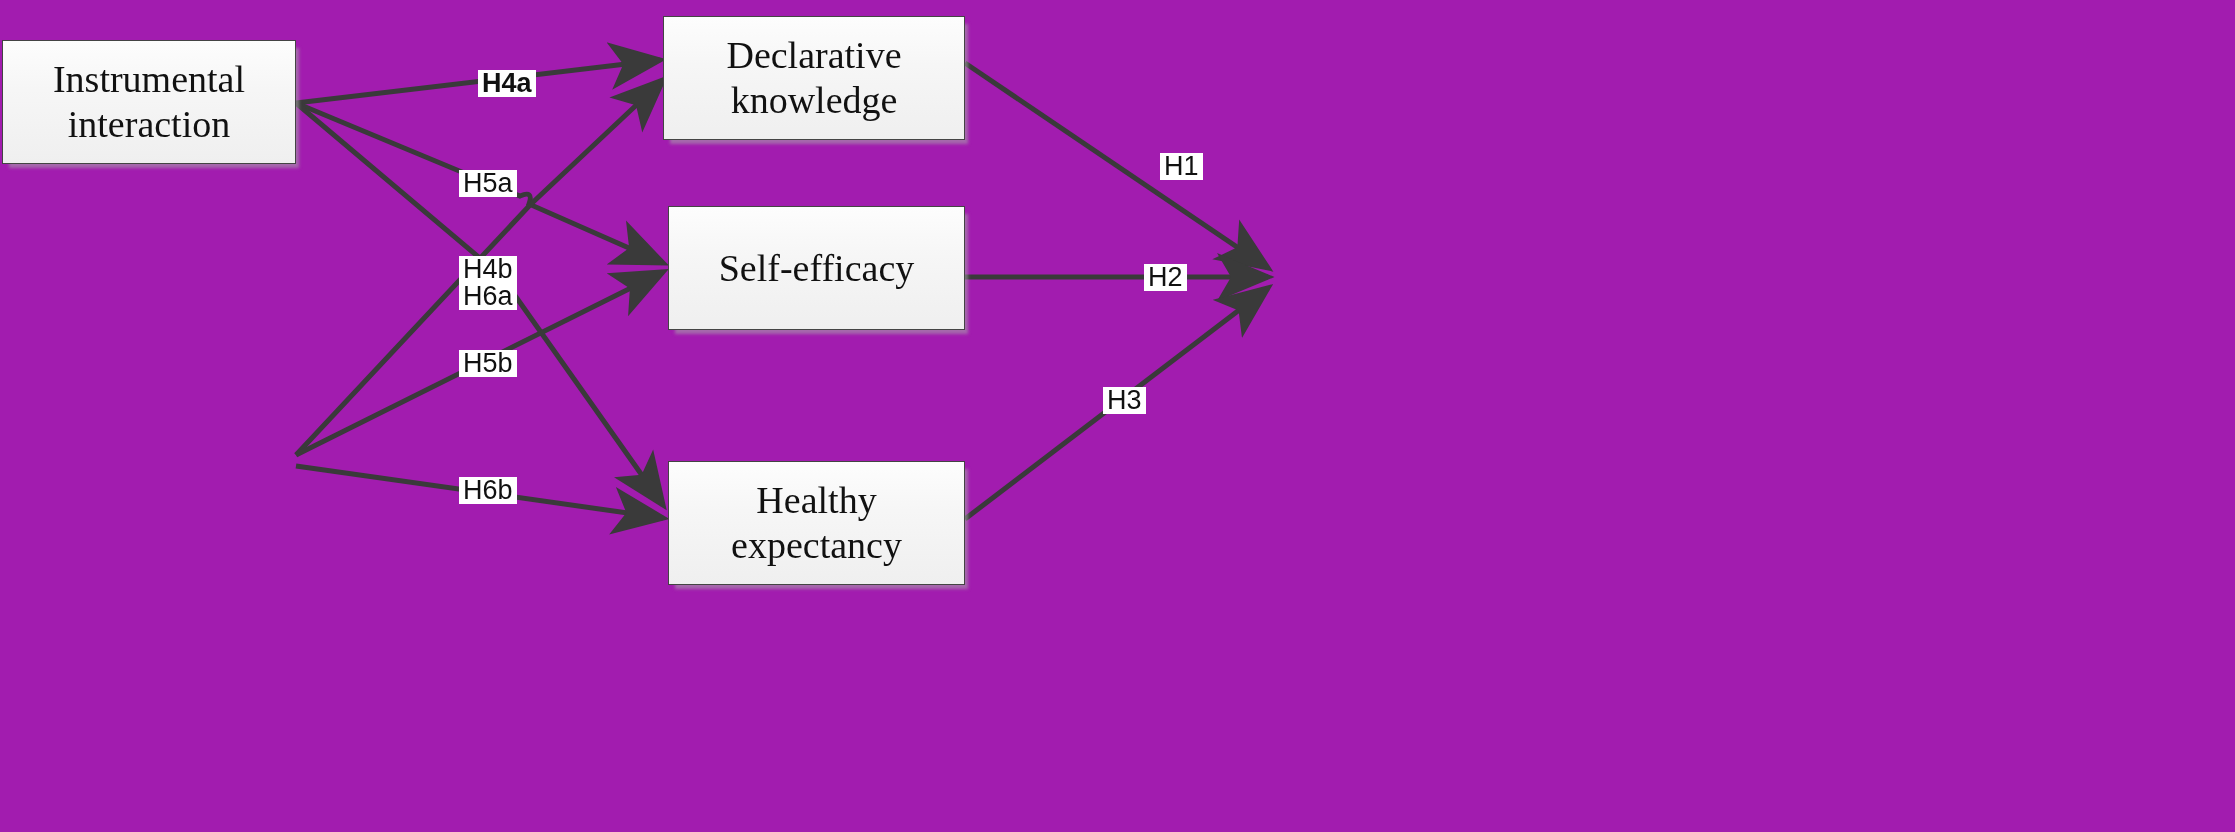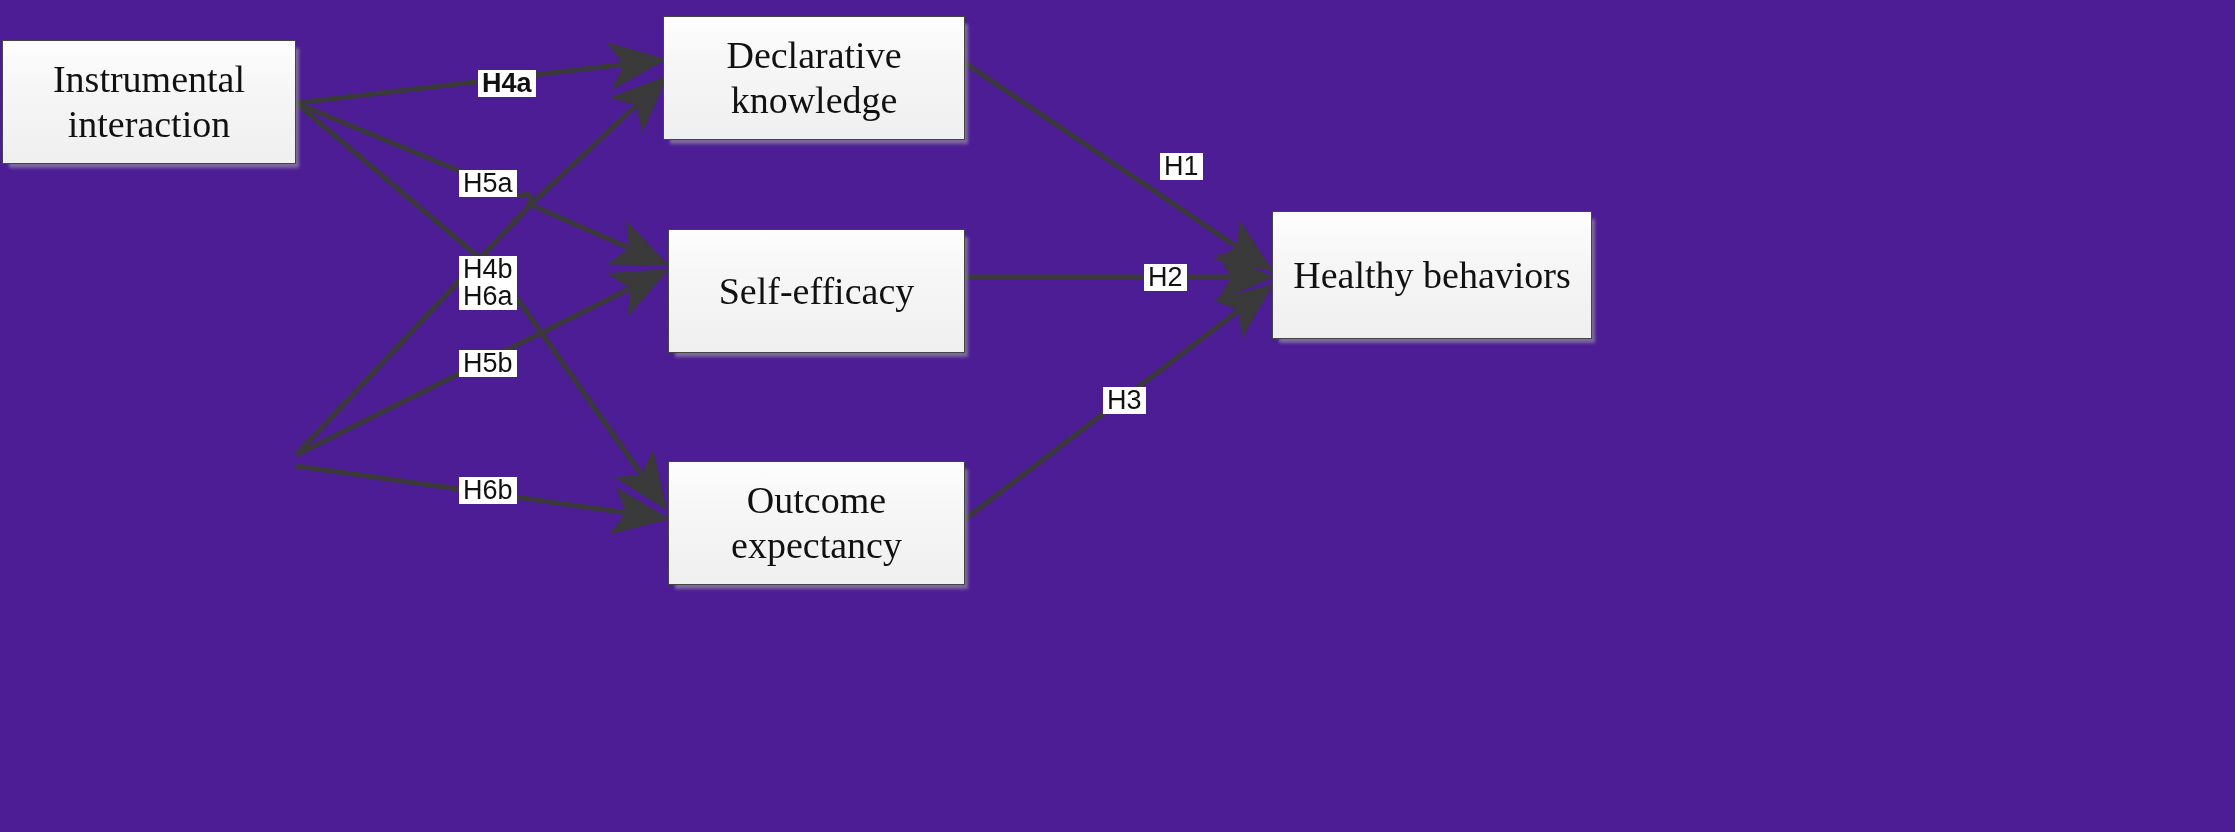--- a/index.html
+++ b/index.html
@@ -7,21 +7,21 @@
     padding: 0;
     background: #ffffff;
   }
   body {
     font-family: "Liberation Sans", sans-serif;
   }
   #diagram-root {
     position: relative;
     width: 2235px;
     height: 832px;
-    background: #4c1d95;
+    background: #a21caf;
     overflow: hidden;
   }
   svg.canvas {
     position: absolute;
     left: 0;
     top: 0;
     width: 2235px;
     height: 832px;
   }
   .node-box {
@@ -88,28 +88,25 @@
   </svg>
 
   <div class="node-box" style="left: 2px; top: 40px; width: 294px; height: 124px; font-size: 38px;">
     <span class="node-label">Instrumental
 interaction</span>
   </div>
   <div class="node-box" style="left: 663px; top: 16px; width: 302px; height: 124px; font-size: 38px;">
     <span class="node-label">Declarative
 knowledge</span>
   </div>
-  <div class="node-box" style="left: 668px; top: 229px; width: 297px; height: 124px; font-size: 38px;">
+  <div class="node-box" style="left: 668px; top: 206px; width: 297px; height: 124px; font-size: 38px;">
     <span class="node-label">Self-efficacy</span>
   </div>
   <div class="node-box" style="left: 668px; top: 461px; width: 297px; height: 124px; font-size: 38px;">
-    <span class="node-label">Outcome expectancy</span>
-  </div>
-  <div class="node-box" style="left: 1272px; top: 211px; width: 320px; height: 128px; font-size: 38px;">
-    <span class="node-label">Healthy behaviors</span>
+    <span class="node-label">Healthy expectancy</span>
   </div>
 
   <div class="edge-label" style="left: 478px; top: 70px; font-weight: bold;">H4a</div>
   <div class="edge-label" style="left: 459px; top: 170px;">H5a</div>
   <div class="edge-label" style="left: 459px; top: 228px; margin-top: 28px;">H4b</div>
   <div class="edge-label" style="left: 459px; top: 283px;">H6a</div>
   <div class="edge-label" style="left: 459px; top: 350px;">H5b</div>
   <div class="edge-label" style="left: 459px; top: 477px;">H6b</div>
   <div class="edge-label" style="left: 1160px; top: 153px;">H1</div>
   <div class="edge-label" style="left: 1103px; top: 264px; margin-left: 41px;">H2</div>

